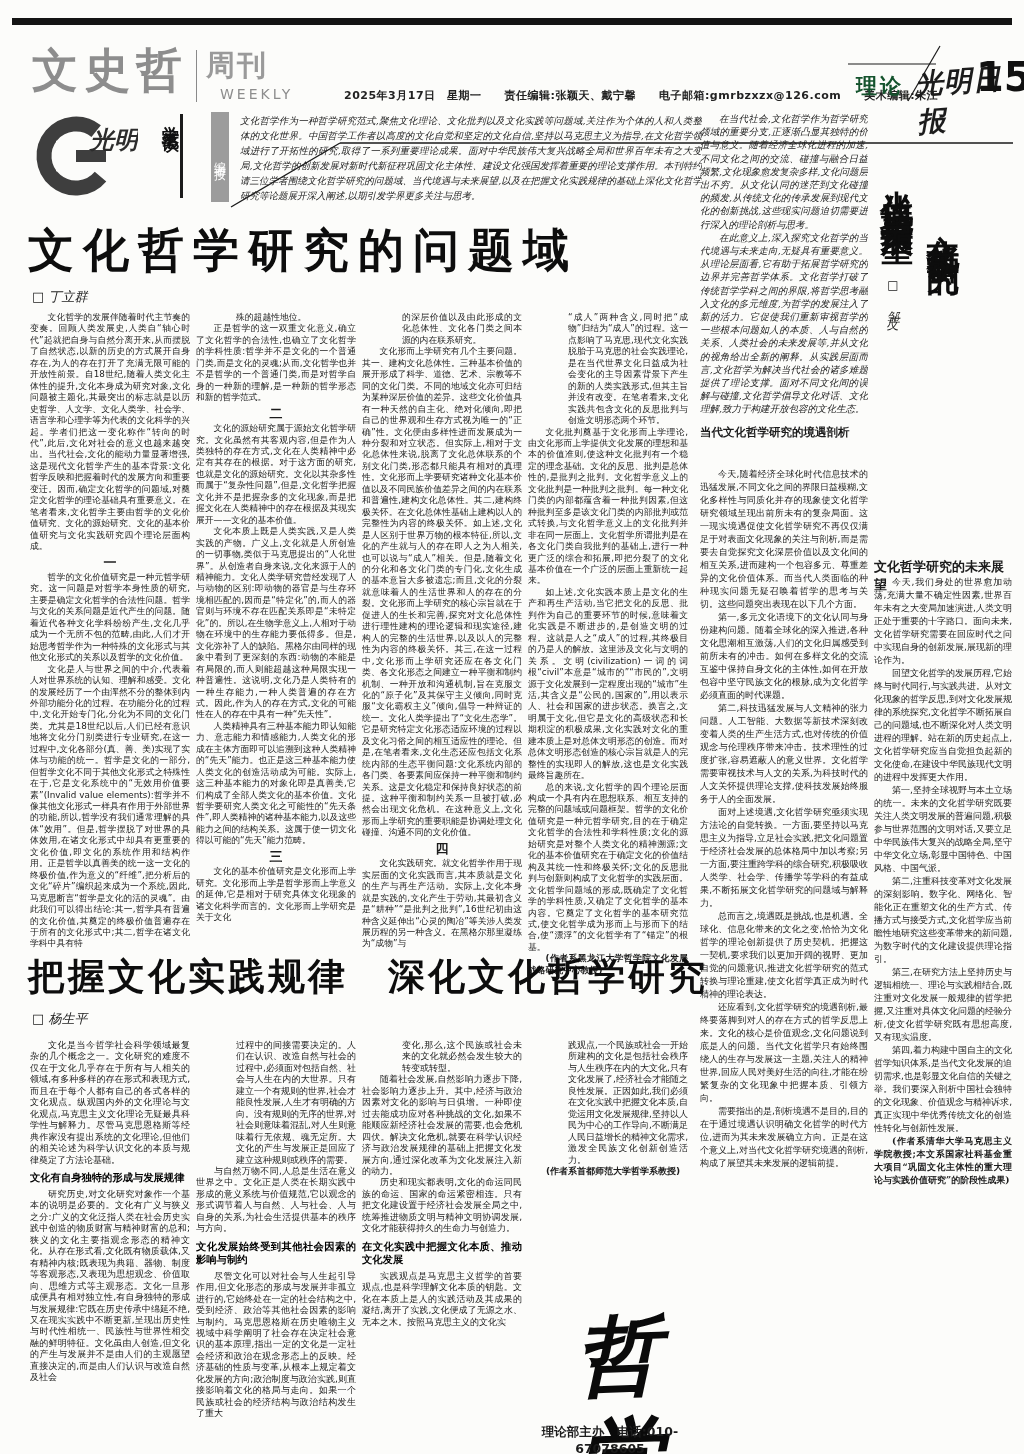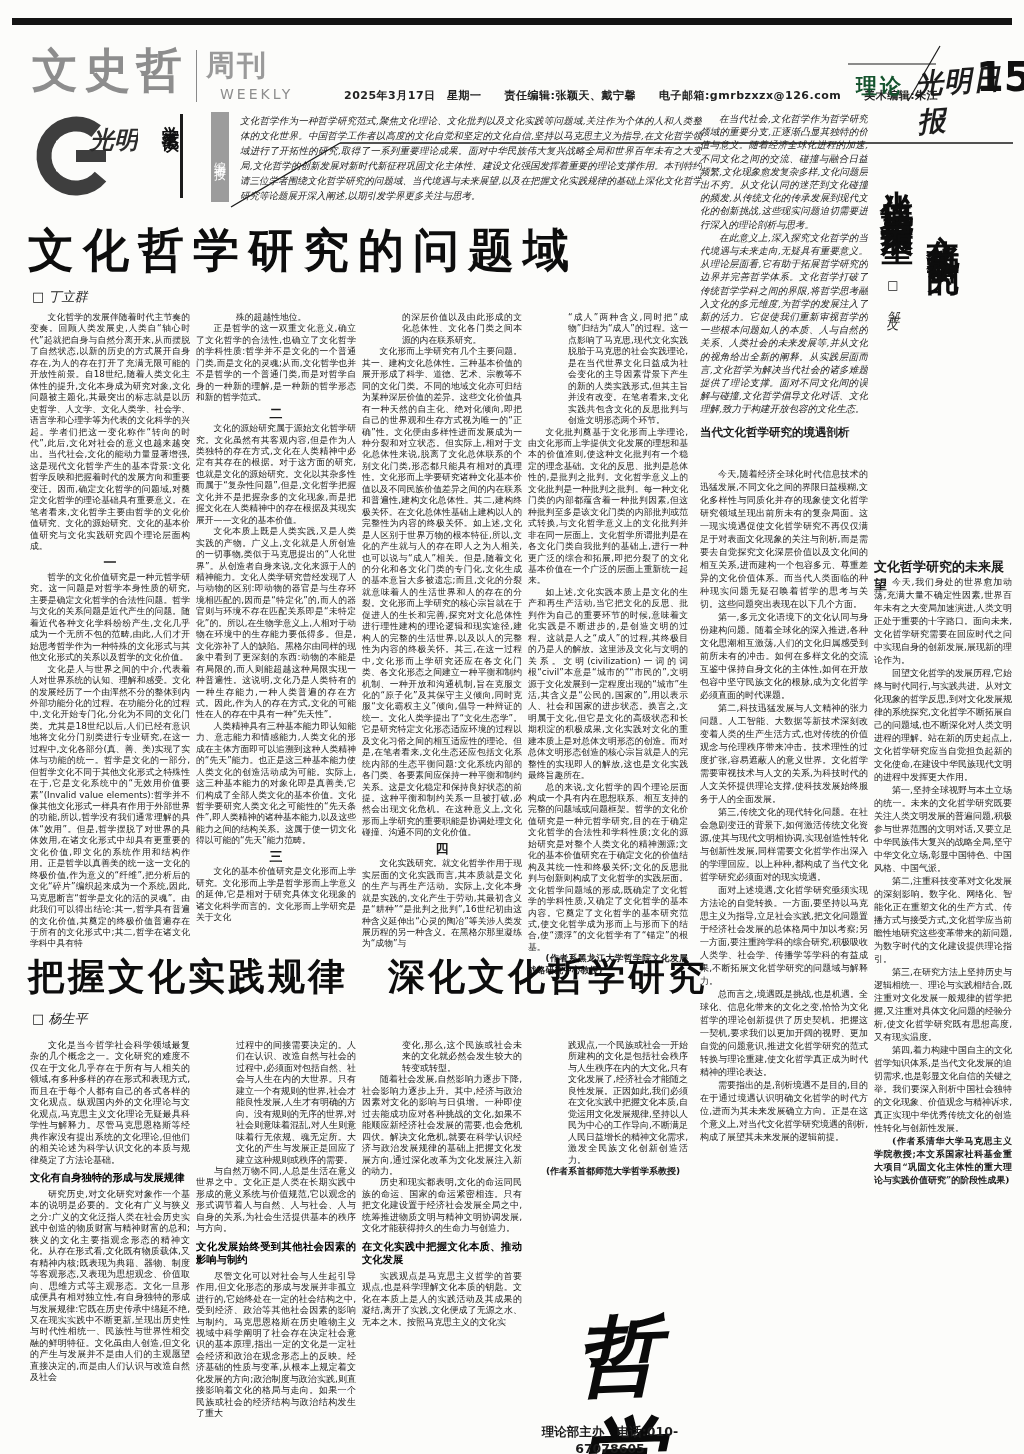--- a/index.html
+++ b/index.html
@@ -176,23 +176,23 @@
   <div class="abs a3col1">
     <div class="a3intro">
       <p>在当代社会,文化哲学作为哲学研究领域的重要分支,正逐渐凸显其独特的价值与意义。随着经济全球化进程的加速,不同文化之间的交流、碰撞与融合日益频繁,文化现象愈发复杂多样,文化问题层出不穷。从文化认同的迷茫到文化碰撞的频发,从传统文化的传承发展到现代文化的创新挑战,这些现实问题迫切需要进行深入的理论剖析与思考。</p>
       <p>在此意义上,深入探究文化哲学的当代境遇与未来走向,无疑具有重要意义。从理论层面看,它有助于拓展哲学研究的边界并完善哲学体系。文化哲学打破了传统哲学学科之间的界限,将哲学思考融入文化的多元维度,为哲学的发展注入了新的活力。它促使我们重新审视哲学的一些根本问题如人的本质、人与自然的关系、人类社会的未来发展等,并从文化的视角给出全新的阐释。从实践层面而言,文化哲学为解决当代社会的诸多难题提供了理论支撑。面对不同文化间的误解与碰撞,文化哲学倡导文化对话、文化理解,致力于构建开放包容的文化生态。</p>
     </div>
     <div class="a3sub">当代文化哲学研究的境遇剖析</div>
     <div class="a3body">
       <p>今天,随着经济全球化时代信息技术的迅猛发展,不同文化之间的界限日益模糊,文化多样性与同质化并存的现象使文化哲学研究领域呈现出前所未有的复杂局面。这一现实境遇促使文化哲学研究不再仅仅满足于对表面文化现象的关注与剖析,而是需要去自觉探究文化深层价值以及文化间的相互关系,进而建构一个包容多元、尊重差异的文化价值体系。而当代人类面临的种种现实问题无疑召唤着哲学的思考与关切。这些问题突出表现在以下几个方面。</p>
       <p>第一,多元文化语境下的文化认同与身份建构问题。随着全球化的深入推进,各种文化思潮相互激荡,人们的文化归属感受到前所未有的冲击。如何在多样文化的交流互鉴中保持自身文化的主体性,如何在开放包容中坚守民族文化的根脉,成为文化哲学必须直面的时代课题。</p>
       <p>第二,科技迅猛发展与人文精神的张力问题。人工智能、大数据等新技术深刻改变着人类的生产生活方式,也对传统的价值观念与伦理秩序带来冲击。技术理性的过度扩张,容易遮蔽人的意义世界。文化哲学需要审视技术与人文的关系,为科技时代的人文关怀提供理论支撑,使科技发展始终服务于人的全面发展。</p>
-      <p>第三,传统文化的现代转化问题。在社会急剧变迁的背景下,如何激活传统文化资源,使其与现代文明相协调,实现创造性转化与创新性发展,同样需要文化哲学作出深入的学理回应。以上种种,都构成了当代文化哲学研究必须面对的现实境遇。</p>
       <p>面对上述境遇,文化哲学研究亟须实现方法论的自觉转换。一方面,要坚持以马克思主义为指导,立足社会实践,把文化问题置于经济社会发展的总体格局中加以考察;另一方面,要注重跨学科的综合研究,积极吸收人类学、社会学、传播学等学科的有益成果,不断拓展文化哲学研究的问题域与解释力。</p>
       <p>总而言之,境遇既是挑战,也是机遇。全球化、信息化带来的文化之变,恰恰为文化哲学的理论创新提供了历史契机。把握这一契机,要求我们以更加开阔的视野、更加自觉的问题意识,推进文化哲学研究的范式转换与理论重建,使文化哲学真正成为时代精神的理论表达。</p>
+      <p>还应看到,文化哲学研究的境遇剖析,最终要落脚到对人的存在方式的哲学反思上来。文化的核心是价值观念,文化问题说到底是人的问题。当代文化哲学只有始终围绕人的生存与发展这一主题,关注人的精神世界,回应人民对美好生活的向往,才能在纷繁复杂的文化现象中把握本质、引领方向。</p>
       <p>需要指出的是,剖析境遇不是目的,目的在于通过境遇认识明确文化哲学的时代方位,进而为其未来发展确立方向。正是在这个意义上,对当代文化哲学研究境遇的剖析,构成了展望其未来发展的逻辑前提。</p>
     </div>
   </div>
 
   <div class="abs a3sub2">文化哲学研究的未来展望</div>
   <div class="abs a3col2">
     <div class="a3body">
       <p>今天,我们身处的世界愈加动荡,充满大量不确定性因素,世界百年未有之大变局加速演进,人类文明正处于重要的十字路口。面向未来,文化哲学研究需要在回应时代之问中实现自身的创新发展,展现新的理论作为。</p>
       <p>回望文化哲学的发展历程,它始终与时代同行,与实践共进。从对文化现象的哲学反思,到对文化发展规律的系统探究,文化哲学不断拓展自己的问题域,也不断深化对人类文明进程的理解。站在新的历史起点上,文化哲学研究应当自觉担负起新的文化使命,在建设中华民族现代文明的进程中发挥更大作用。</p>
       <p>第一,坚持全球视野与本土立场的统一。未来的文化哲学研究既要关注人类文明发展的普遍问题,积极参与世界范围的文明对话,又要立足中华民族伟大复兴的战略全局,坚守中华文化立场,彰显中国特色、中国风格、中国气派。</p>

